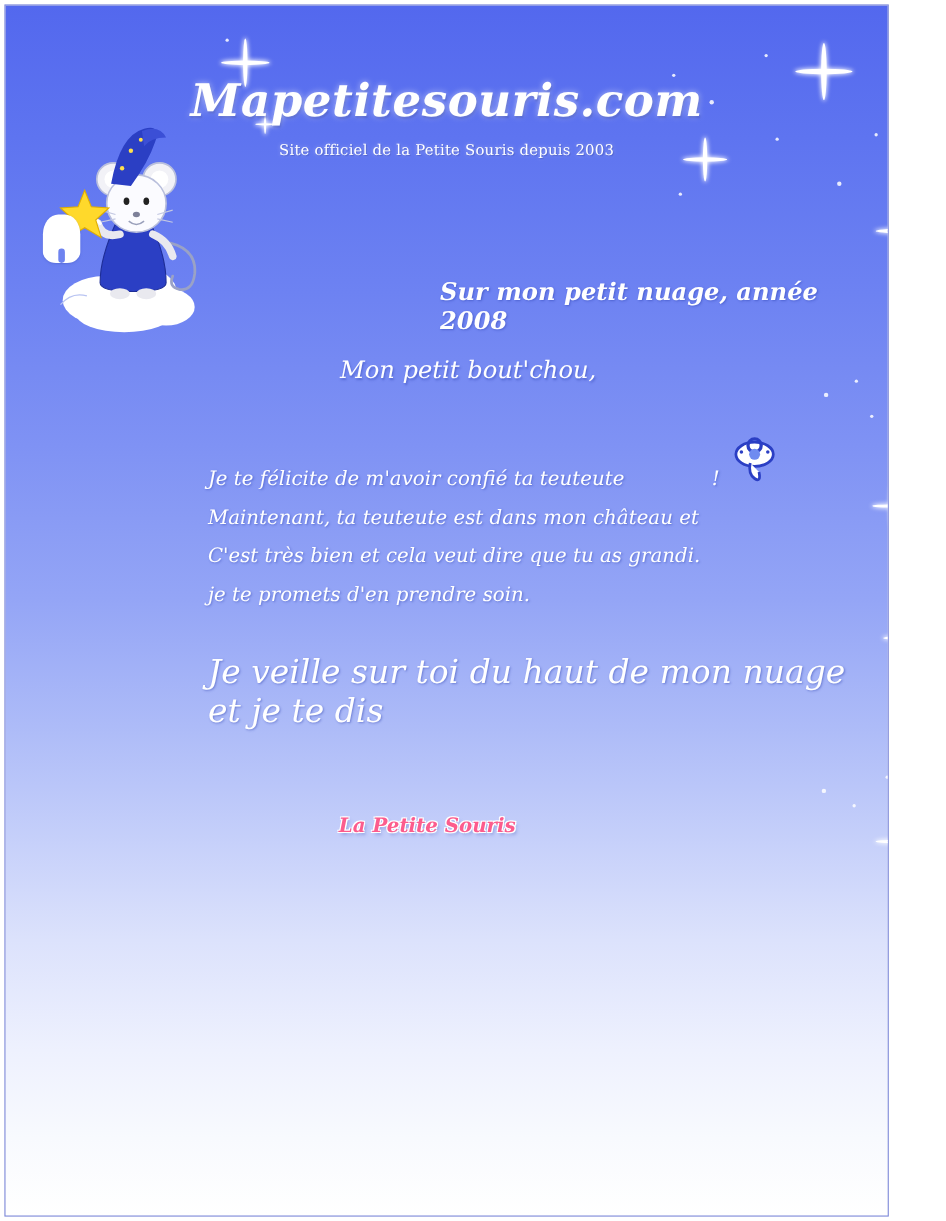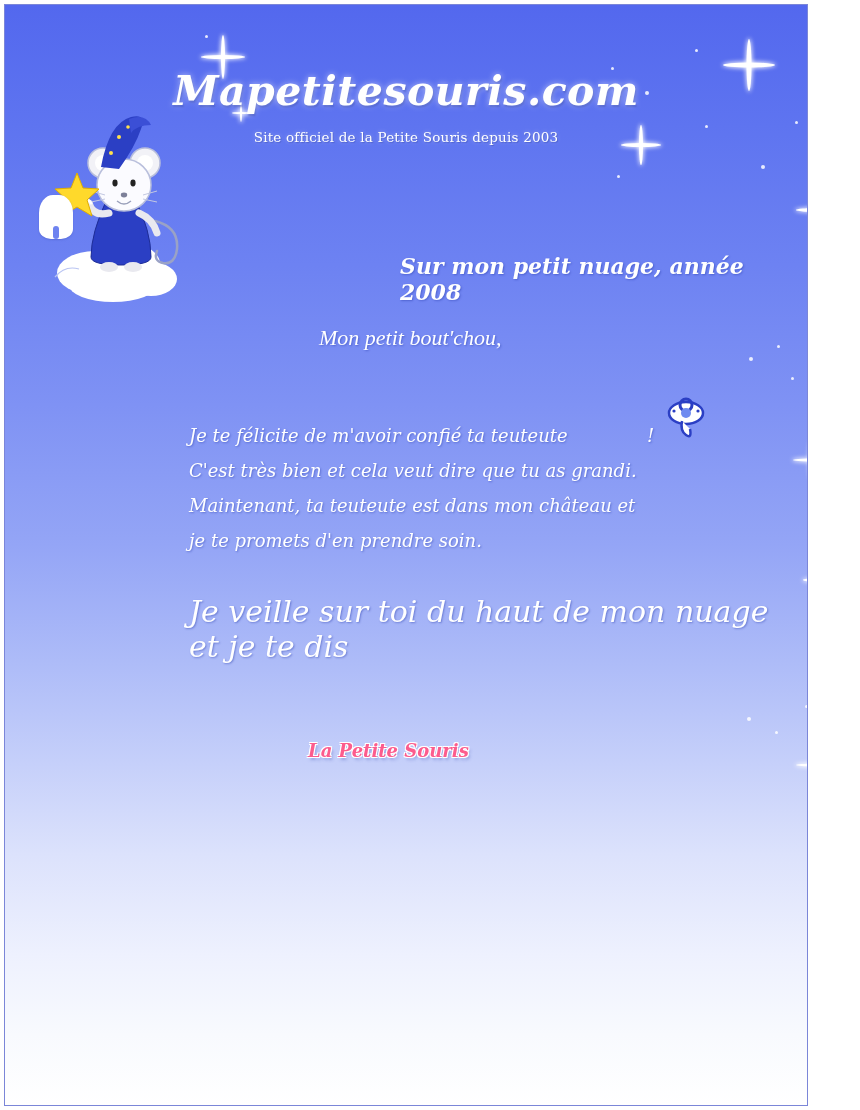--- a/index.html
+++ b/index.html
@@ -133,24 +133,23 @@
     font-style: italic;
     text-shadow: 1px 1px 2px rgba(40,60,170,.45);
   }
   .date-line {
     left: 395px;
     top: 248px;
     font-size: 22px;
     font-weight: bold;
   }
   .salutation {
-    left: 314px;
+    left: 304px;
     top: 320px;
     font-size: 22px;
-    font-family: Liberation Serif, serif;
   }
   .body-1 {
     left: 184px;
     top: 413px;
     font-size: 18px;
     line-height: 35px;
   }
   .body-2 {
     left: 184px;
     top: 589px;
@@ -265,22 +264,22 @@
 
   <div class="letter date-line">Sur mon petit nuage, année 2008</div>
   <div class="letter salutation">Mon petit bout'chou,</div>
 
   <div class="letter body-1">
     <div>
       <span>Je te félicite de m'avoir confié ta teuteute</span>
       <span style="display:inline-block;width:68px"></span>
       <span>!</span>
     </div>
+    <div>Maintenant, ta teuteute est dans mon château et</div>
     <div>C'est très bien et cela veut dire que tu as grandi.</div>
-    <div>Maintenant, ta teuteute est dans mon château et</div>
     <div>je te promets d'en prendre soin.</div>
   </div>
 
   <div class="letter body-2">
     <div>Je veille sur toi du haut de mon nuage et je te dis</div>
   </div>
 
   <div class="pacifier">
     <svg width="52" height="52" viewBox="0 0 52 52" xmlns="http://www.w3.org/2000/svg">
       <ellipse cx="26" cy="18" rx="17" ry="11" fill="#ffffff" stroke="#2b3fc4" stroke-width="2.5"></ellipse>

